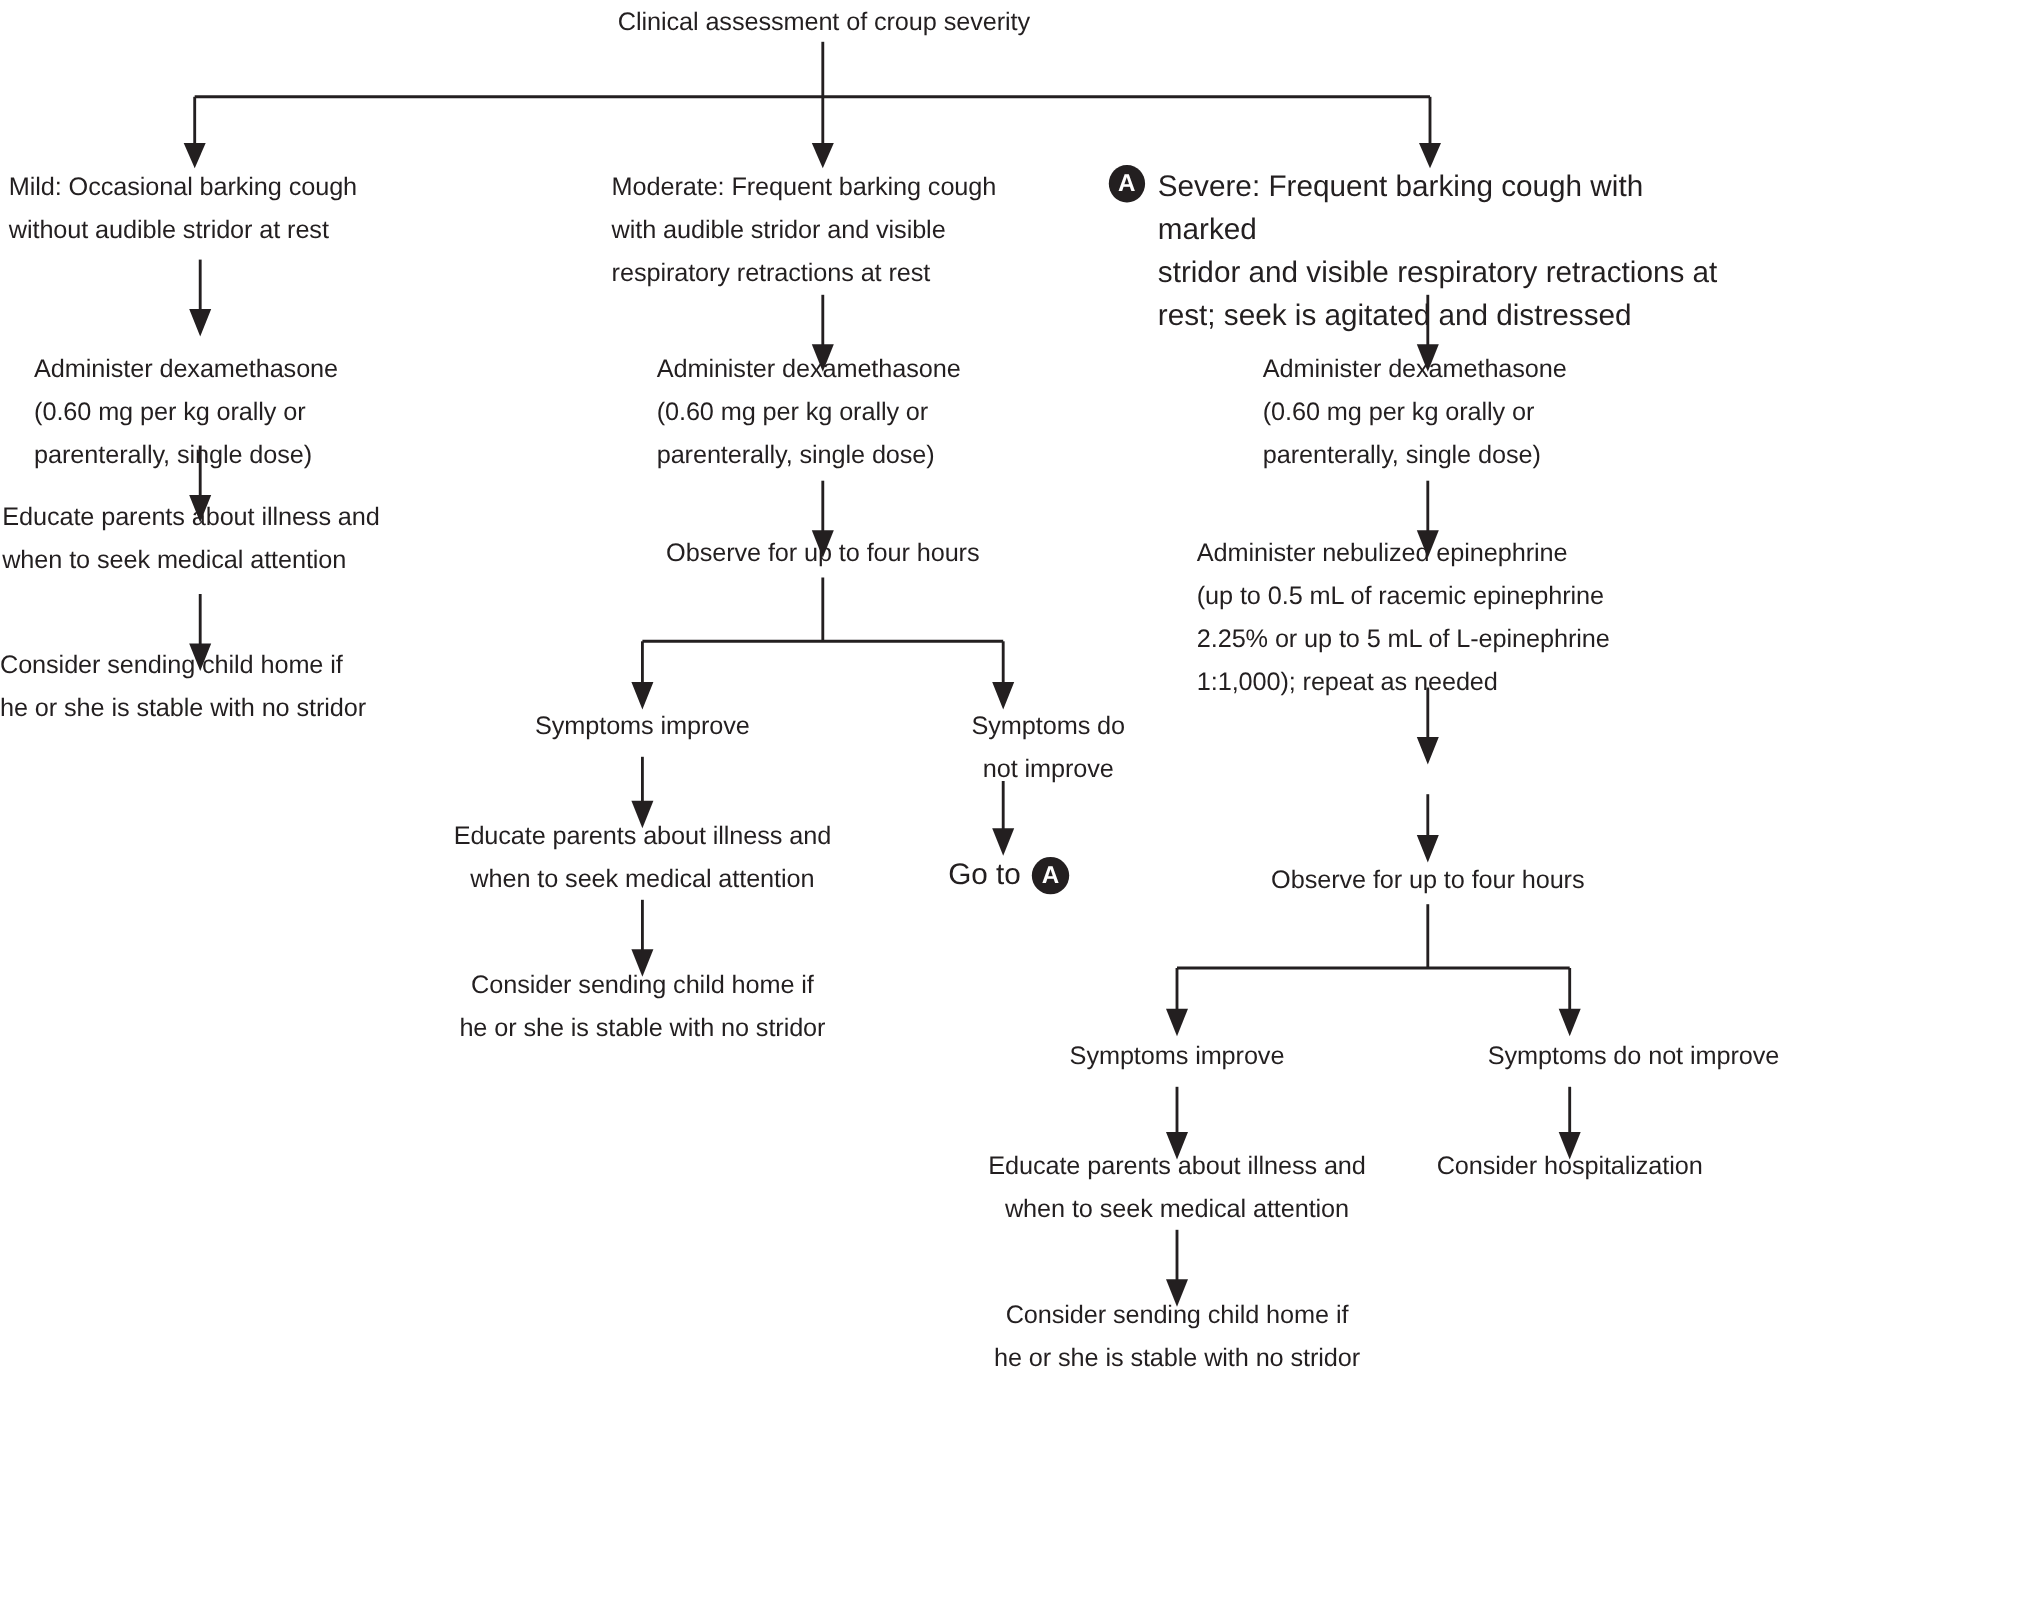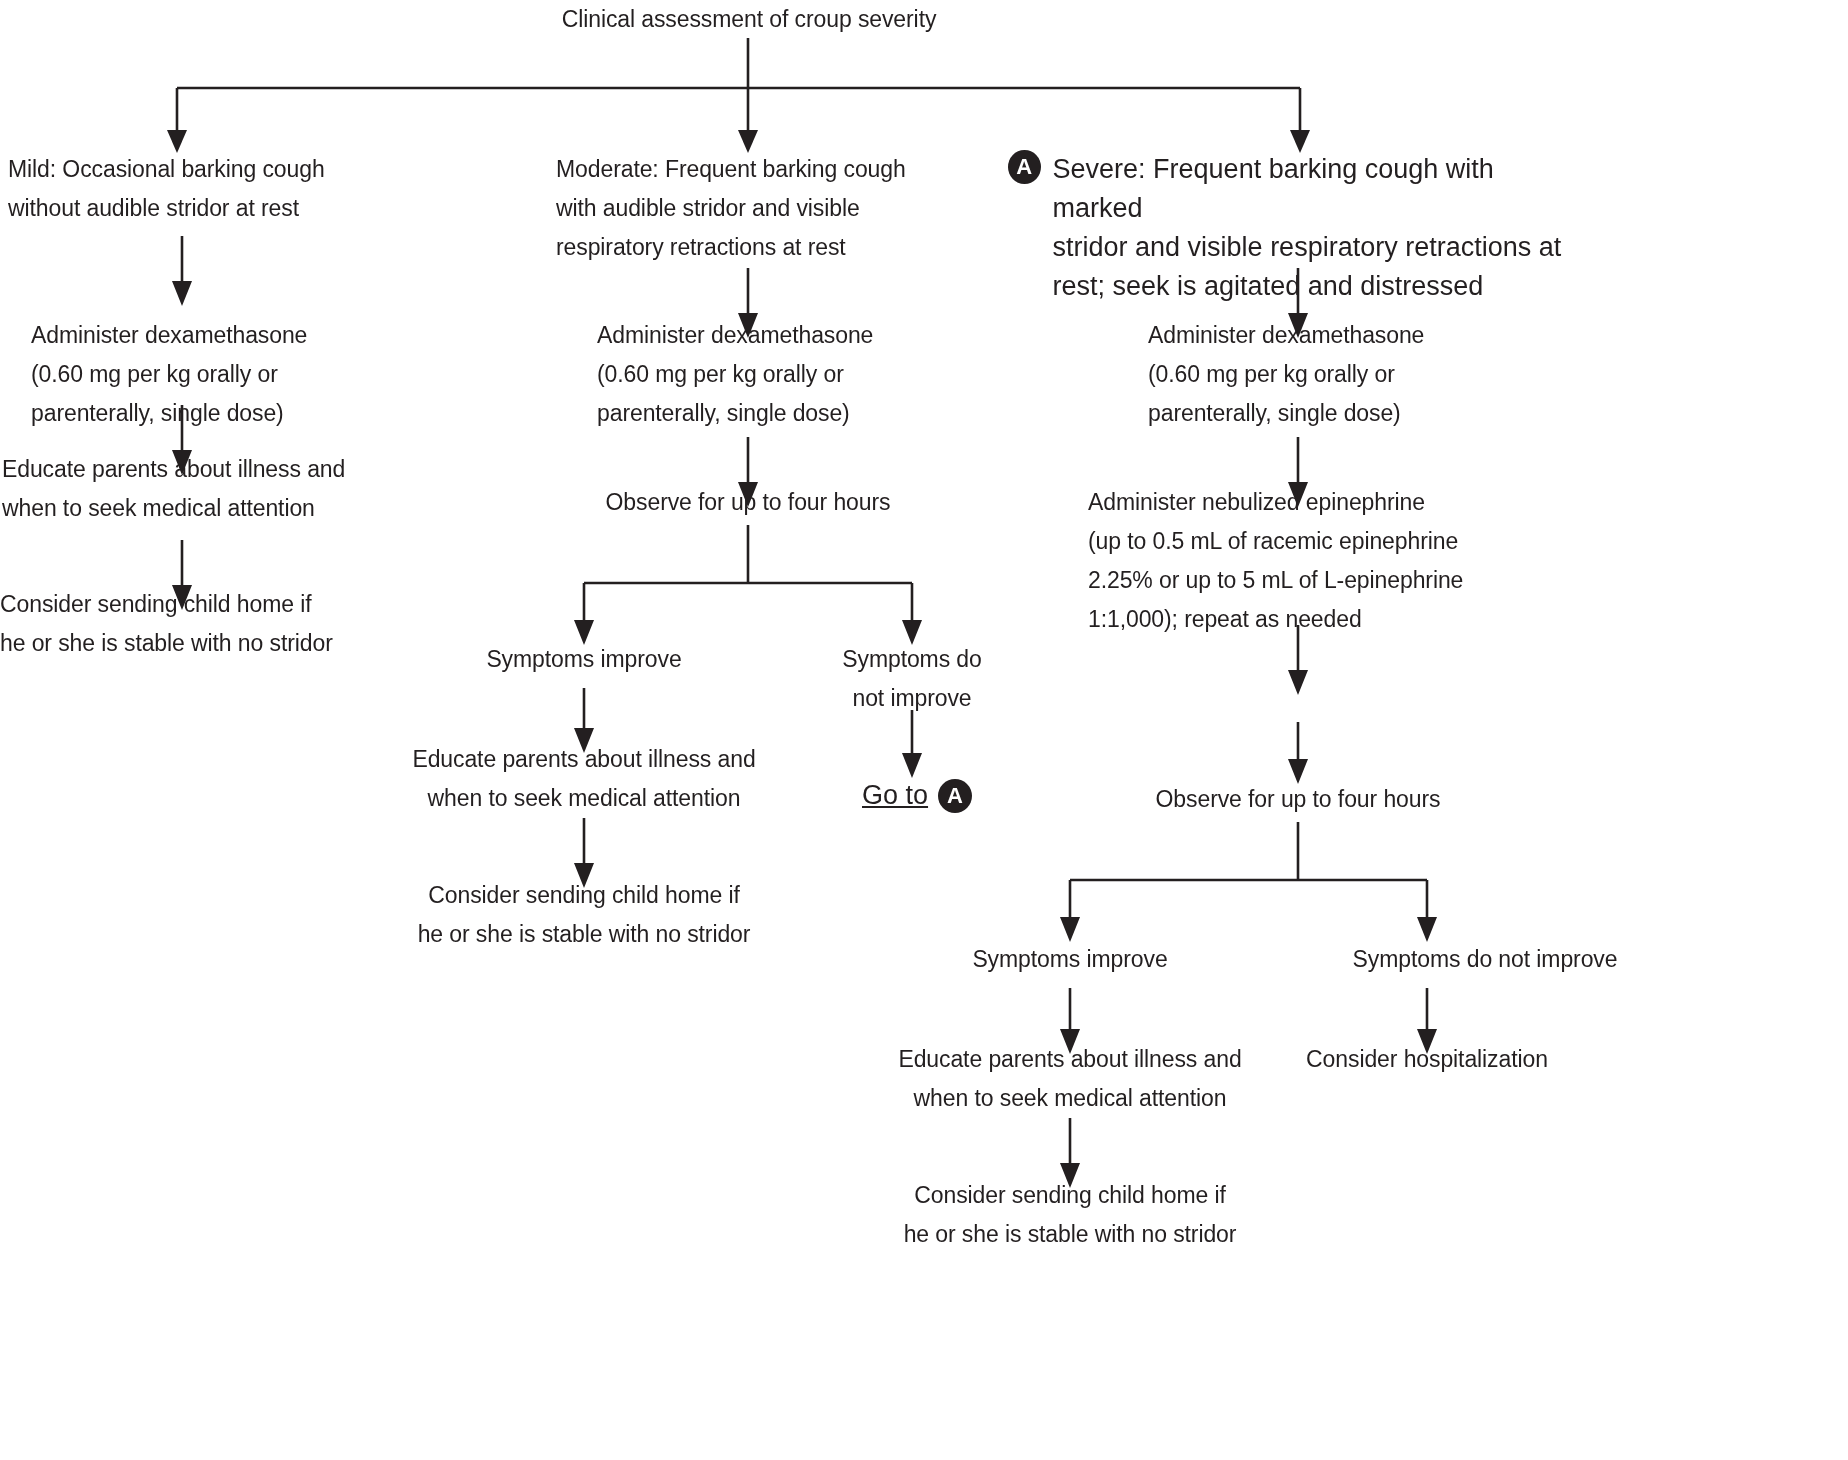--- a/index.html
+++ b/index.html
@@ -155,21 +155,21 @@
       <line x1="84" y1="58" x2="412" y2="58" stroke="#231f20" stroke-width="2.6"></line>
       <line x1="84" y1="58" x2="84" y2="98" stroke="#231f20" stroke-width="2.6"></line>
       <polygon points="74,95 94,95 84,120" fill="#231f20"></polygon>
       <line x1="412" y1="58" x2="412" y2="98" stroke="#231f20" stroke-width="2.6"></line>
       <polygon points="402,95 422,95 412,120" fill="#231f20"></polygon>
     </svg>
   </div>
 
   <div class="node center" style="left:424px; top:640px; width:320px;">Symptoms improve</div>
 
-  <div class="node center" style="left:792px; top:640px; width:240px;">Symptoms do
+  <div class="node center" style="left:833px; top:640px; width:240px;">Symptoms do
 not improve</div>
 
   <div class="conn" style="left:500px; top:688px; width:200px; height:65px;">
     <svg width="200" height="65">
       <line x1="84" y1="0" x2="84" y2="43" stroke="#231f20" stroke-width="2.6"></line>
       <polygon points="74,40 94,40 84,65" fill="#231f20"></polygon>
     </svg>
   </div>
 
   <div class="node center" style="left:384px; top:740px; width:400px;">Educate parents about illness and
@@ -185,21 +185,21 @@
   <div class="node center" style="left:384px; top:876px; width:400px;">Consider sending child home if
 he or she is stable with no stridor</div>
 
   <div class="conn" style="left:830px; top:710px; width:200px; height:68px;">
     <svg width="200" height="68">
       <line x1="82" y1="0" x2="82" y2="46" stroke="#231f20" stroke-width="2.6"></line>
       <polygon points="72,43 92,43 82,68" fill="#231f20"></polygon>
     </svg>
   </div>
 
-  <div class="goto-row" style="left:862px; top:776px;text-decoration:underline;">
+  <div class="goto-row" style="left:862px; top:776px;">
     <span>Go to</span>
     <span class="marker">A</span>
   </div>
 
   <div class="inline-row" style="left:1008px; top:150px; width:560px;">
     <span class="marker marker-a">A</span>
     <span class="txt">Severe: Frequent barking cough with marked
 stridor and visible respiratory retractions at
 rest; seek is agitated and distressed</span>
   </div>

